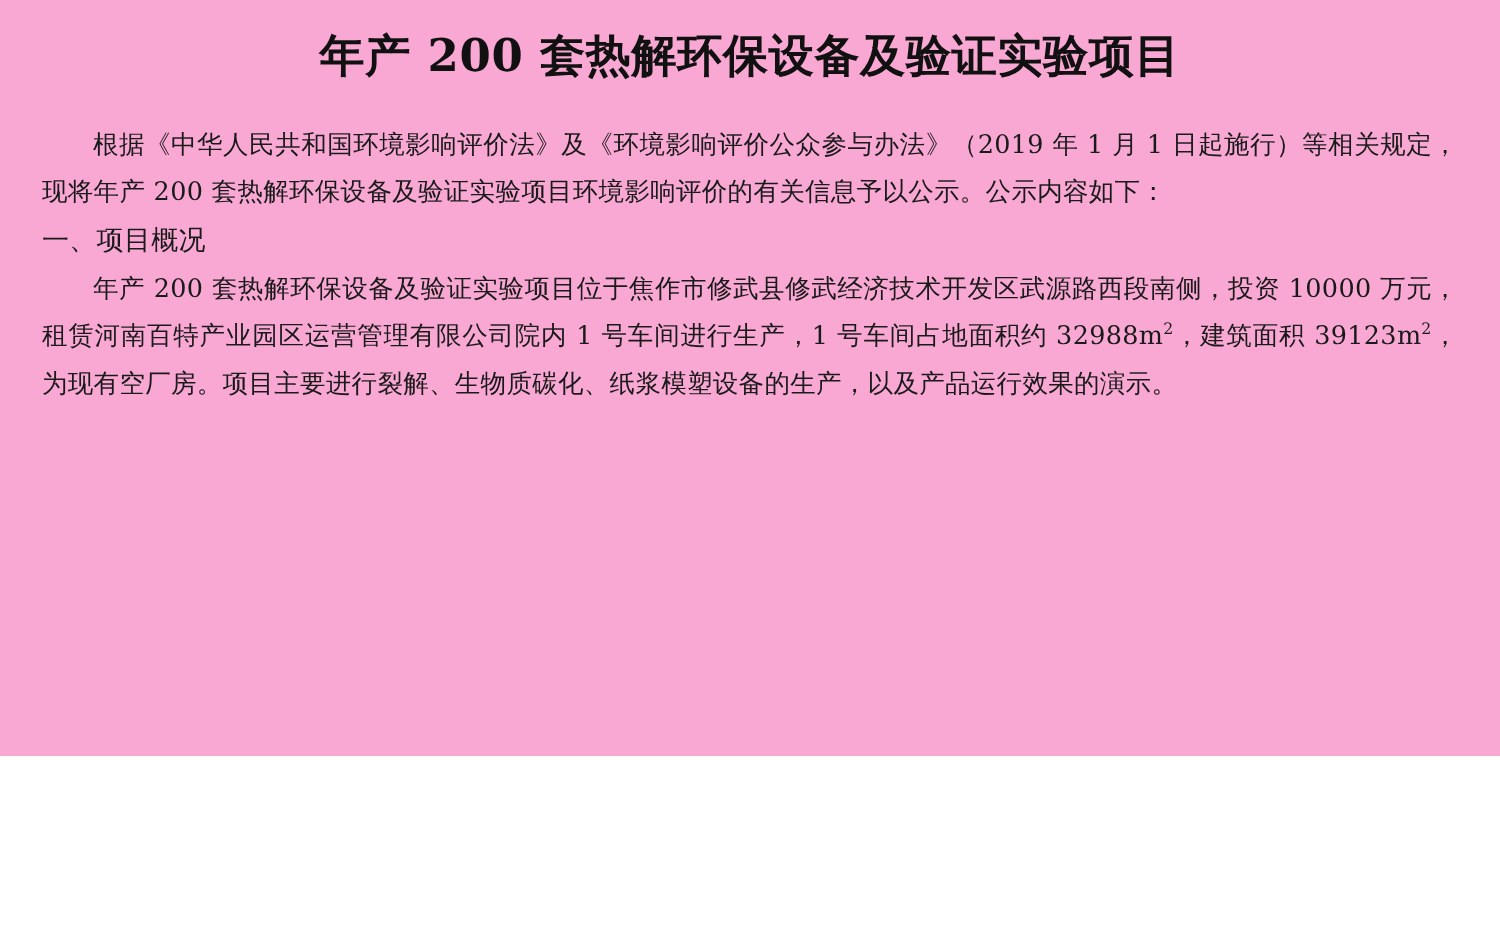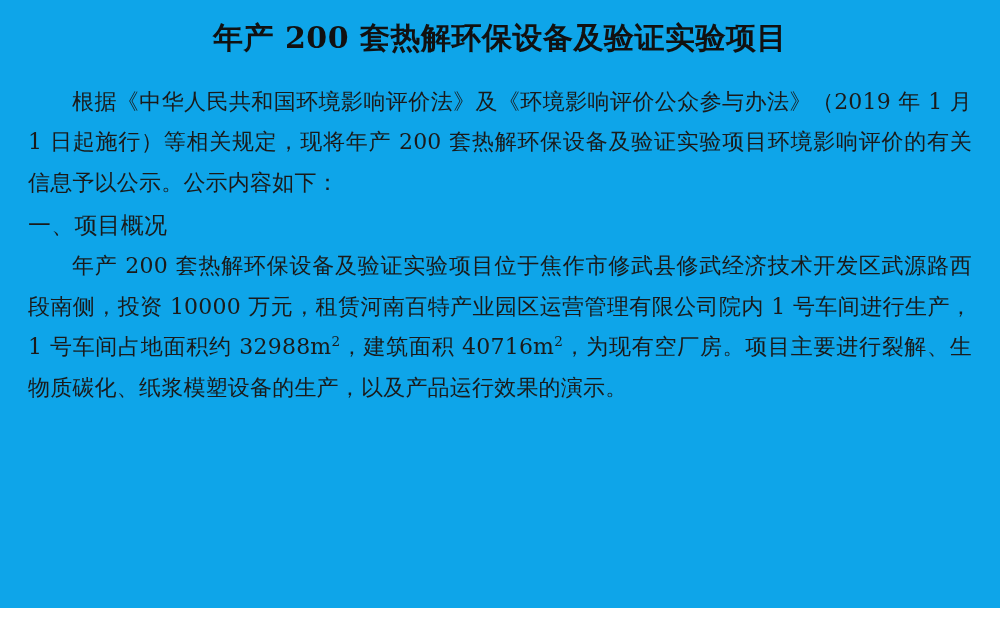--- a/index.html
+++ b/index.html
@@ -9,54 +9,54 @@
   }
   body {
     width: 1000px;
     height: 620px;
     overflow: hidden;
     font-family: "DejaVu Serif", "Liberation Serif", serif;
     color: #1a1a1a;
   }
   .page {
     width: 1000px;
-    height: 608px;
+    height: 504px;
     box-sizing: border-box;
     padding: 10px 28px 0 28px;
-    background: #0ea5e9;
+    background: #f9a8d4;
   }
   .doc-title {
     text-align: center;
     font-size: 30px;
     line-height: 1.45;
     font-weight: 700;
     letter-spacing: 0.5px;
     margin: 6px 0 0 0;
     color: #111111;
   }
   .doc-title-line {
     display: block;
   }
   .body-text {
     margin-top: 22px;
   }
   p.para {
-    font-size: 22px;
+    font-size: 17px;
     line-height: 1.85;
     margin: 0;
     text-align: justify;
     text-justify: inter-ideograph;
     letter-spacing: 0.2px;
     color: #1a1a1a;
   }
   p.indent {
     text-indent: 2em;
   }
   p.section-head {
-    font-size: 23px;
+    font-size: 18px;
     line-height: 1.85;
     margin: 0;
     letter-spacing: 0.2px;
     color: #1a1a1a;
   }
   sup {
     font-size: 0.62em;
     vertical-align: super;
     line-height: 0;
   }
@@ -69,16 +69,16 @@
   <h1 class="doc-title">
     <span class="doc-title-line">年产 200 套热解环保设备及验证实验项目</span>
   </h1>
 
   <div class="body-text">
 
     <p class="para indent">根据《中华人民共和国环境影响评价法》及《环境影响评价公众参与办法》（2019 年 1 月 1 日起施行）等相关规定，现将年产 200 套热解环保设备及验证实验项目环境影响评价的有关信息予以公示。公示内容如下：</p>
 
     <p class="section-head">一、项目概况</p>
 
-    <p class="para indent"><span>年产 200 套热解环保设备及验证实验项目位于焦作市修武县修武经济技术开发区武源路西段南侧，投资 10000 万元，租赁河南百特产业园区运营管理有限公司院内 1 号车间进行生产，1 号车间占地面积约 32988m</span><sup>2</sup><span>，建筑面积 40716m</span><sup>2</sup><span>，为现有空厂房。项目主要进行裂解、生物质碳化、纸浆模塑设备的生产，以及产品运行效果的演示。</span></p>
+    <p class="para indent"><span>年产 200 套热解环保设备及验证实验项目位于焦作市修武县修武经济技术开发区武源路西段南侧，投资 10000 万元，租赁河南百特产业园区运营管理有限公司院内 1 号车间进行生产，1 号车间占地面积约 32988m</span><sup>2</sup><span>，建筑面积 39123m</span><sup>2</sup><span>，为现有空厂房。项目主要进行裂解、生物质碳化、纸浆模塑设备的生产，以及产品运行效果的演示。</span></p>
 
   </div>
 </div>
 
 </body></html>

